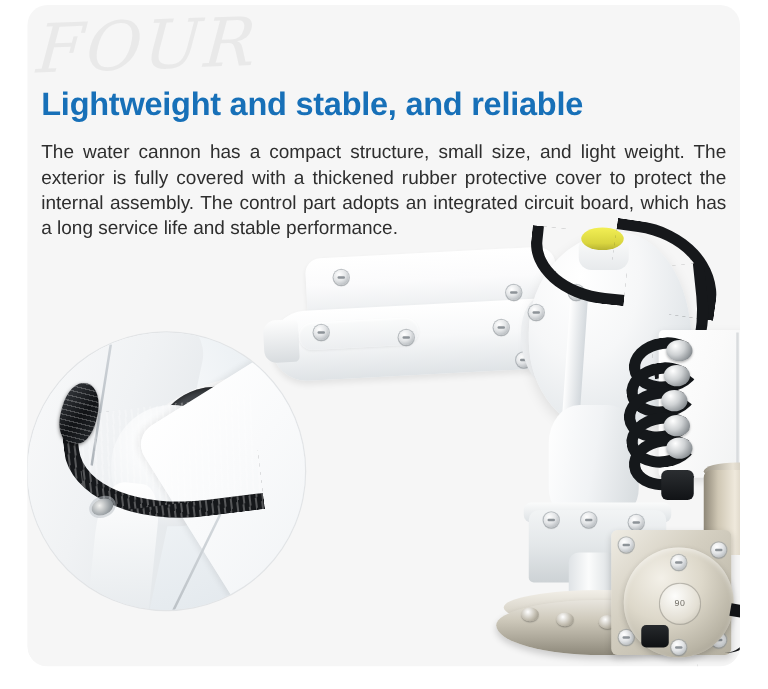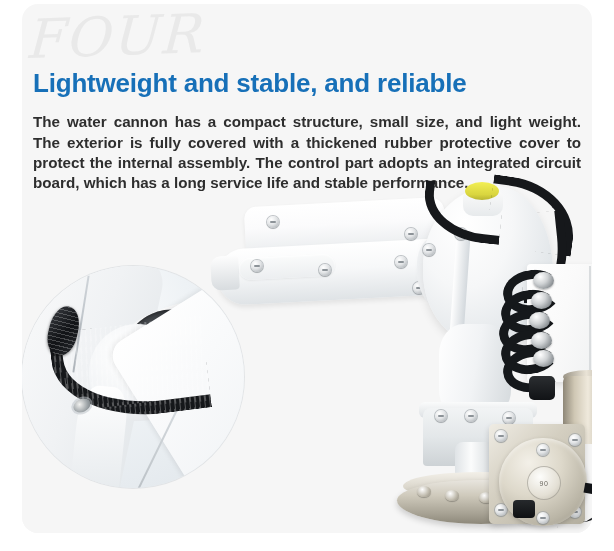--- a/index.html
+++ b/index.html
@@ -28,21 +28,21 @@
   
   .heading{
     position:absolute;left:11px;top:48px;width:540px;
     font-size:26px;font-weight:bold;color:#1770b8;
     letter-spacing:-0.2px;line-height:1.1;white-space:nowrap;
   }
 
   
   .body-text{
     position:absolute;left:11px;top:93px;width:548px;
-    font-size:15.2px;font-weight:bold;color:#2e2e2e;
+    font-size:15.2px;font-weight:normal;color:#2e2e2e;
     line-height:20.4px;text-align:justify;text-justify:inter-word;
   }
 
   
   .stage{
     position:absolute;left:0;top:190px;width:570px;height:339px;
     background:#f6f6f6;overflow:visible;
   }
 
   

